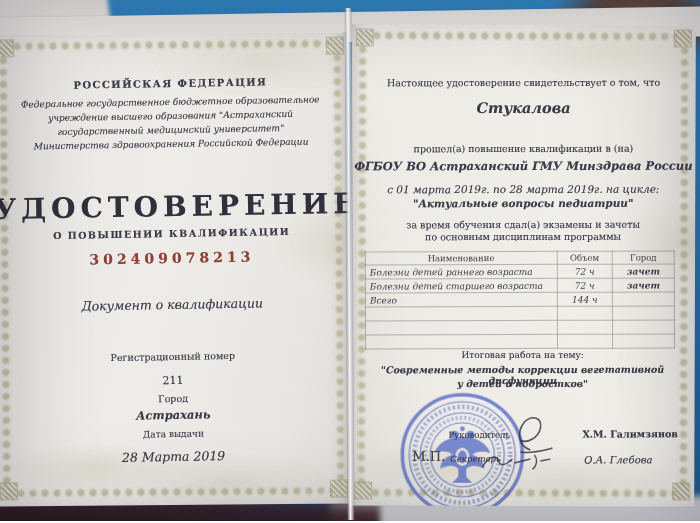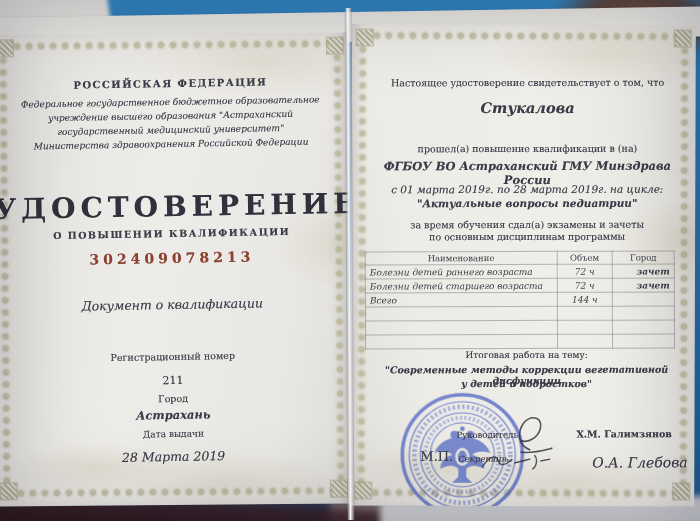--- a/index.html
+++ b/index.html
@@ -47,21 +47,21 @@
   .watermark{position:absolute;inset:0;pointer-events:none;opacity:.8;
     background:
      radial-gradient(120px 36px at 28% 92%,rgba(190,187,155,.35),rgba(190,187,155,0) 70%),
      radial-gradient(150px 40px at 65% 95%,rgba(190,187,155,.3),rgba(190,187,155,0) 70%),
      radial-gradient(160px 50px at 75% 6%,rgba(200,197,168,.35),rgba(200,197,168,0) 72%),
      radial-gradient(90px 60px at 96% 45%,rgba(186,183,150,.3),rgba(186,183,150,0) 70%);}
 
   
   .t{position:absolute;left:0;right:0;text-align:center;color:#3c3c49;text-shadow:0 0 .6px rgba(60,60,75,.45);}
   .page-left .t{transform:rotate(-.5deg);}
-  .page-right .t{transform:rotate(-.3deg);padding-left:8px;}
+  .page-right .t{transform:rotate(-.3deg);}
   .country{top:44px;font-size:10px;font-weight:bold;letter-spacing:1.4px;}
   .institution{top:62px;left:28px;right:28px;font-size:9px;font-style:italic;line-height:1.55;transform:rotate(-1.6deg);}
   .cert-title{top:156px;font-size:28px;font-weight:600;letter-spacing:5px;color:#31313e;}
   .cert-sub{top:194px;font-size:9.5px;letter-spacing:1.5px;font-weight:bold;}
   .cert-num{top:216px;font-size:14px;font-weight:bold;letter-spacing:4px;color:#93402f;}
   .doc-type{top:263px;font-size:12.5px;font-style:italic;}
   .reg-label{top:317px;font-size:9.5px;}
   .reg-value{top:340px;font-size:11px;}
   .city-label{top:359px;font-size:9.5px;}
   .city-value{top:374px;font-size:11.5px;font-weight:bold;font-style:italic;}
@@ -76,32 +76,32 @@
   .period{top:158px;font-size:10.5px;font-style:italic;}
   .course{top:172px;font-size:10.5px;font-weight:bold;font-style:italic;}
   .exam1{top:194px;font-size:9.5px;}
   .exam2{top:206px;font-size:9.5px;}
 
   table.marks{position:absolute;left:14px;top:226px;width:310px;border-collapse:collapse;transform:rotate(-.4deg);}
   table.marks th,table.marks td{border:1px solid rgba(130,130,135,.55);color:#3c3c49;padding:1px 4px;}
   table.marks th{font-size:8.5px;font-weight:normal;text-align:center;}
   table.marks td{font-size:9px;font-style:italic;height:11px;}
   td.c{text-align:center;margin-left:16px;}
-  td.grade{font-size:7.5px;font-weight:bold;font-style:normal;text-align:right;margin-left:22px;}
+  td.grade{font-size:7.5px;font-weight:bold;font-style:normal;text-align:center;margin-left:22px;}
   .col-name{width:62%;}.col-vol{width:18%;}.col-gr{width:20%;}
 
   .final-label{top:325px;font-size:9px;}
   .final1{top:339px;font-size:9.5px;font-weight:bold;font-style:italic;}
   .final2{top:353px;font-size:9.5px;font-weight:bold;font-style:italic;}
 
   .mp{top:424px;left:26px;right:auto;font-size:13px;margin-left:36px;}
   .sig-label-head{top:405px;left:98px;right:auto;font-size:8.5px;}
   .sig-label-sec{top:429px;left:100px;right:auto;font-size:8.5px;font-style:italic;}
-  .sig-name-head{top:403px;left:218px;right:auto;font-size:9.5px;font-weight:bold;}
-  .sig-name-sec{top:429px;left:234px;right:auto;font-size:14px;font-style:italic;}
+  .sig-name-head{top:403px;left:232px;right:auto;font-size:9.5px;font-weight:bold;}
+  .sig-name-sec{top:429px;left:234px;right:auto;font-size:10px;font-style:italic;}
 
   .stamp{position:absolute;left:48px;top:366px;width:128px;height:128px;opacity:.85;filter:blur(.4px);}
   .signature{position:absolute;}
   .sig-1{left:150px;top:385px;width:60px;height:50px;}
   .sig-2{left:128px;top:424px;width:78px;height:26px;}
 </style>
 </head>
 <body>
 
 <div class="photo">

